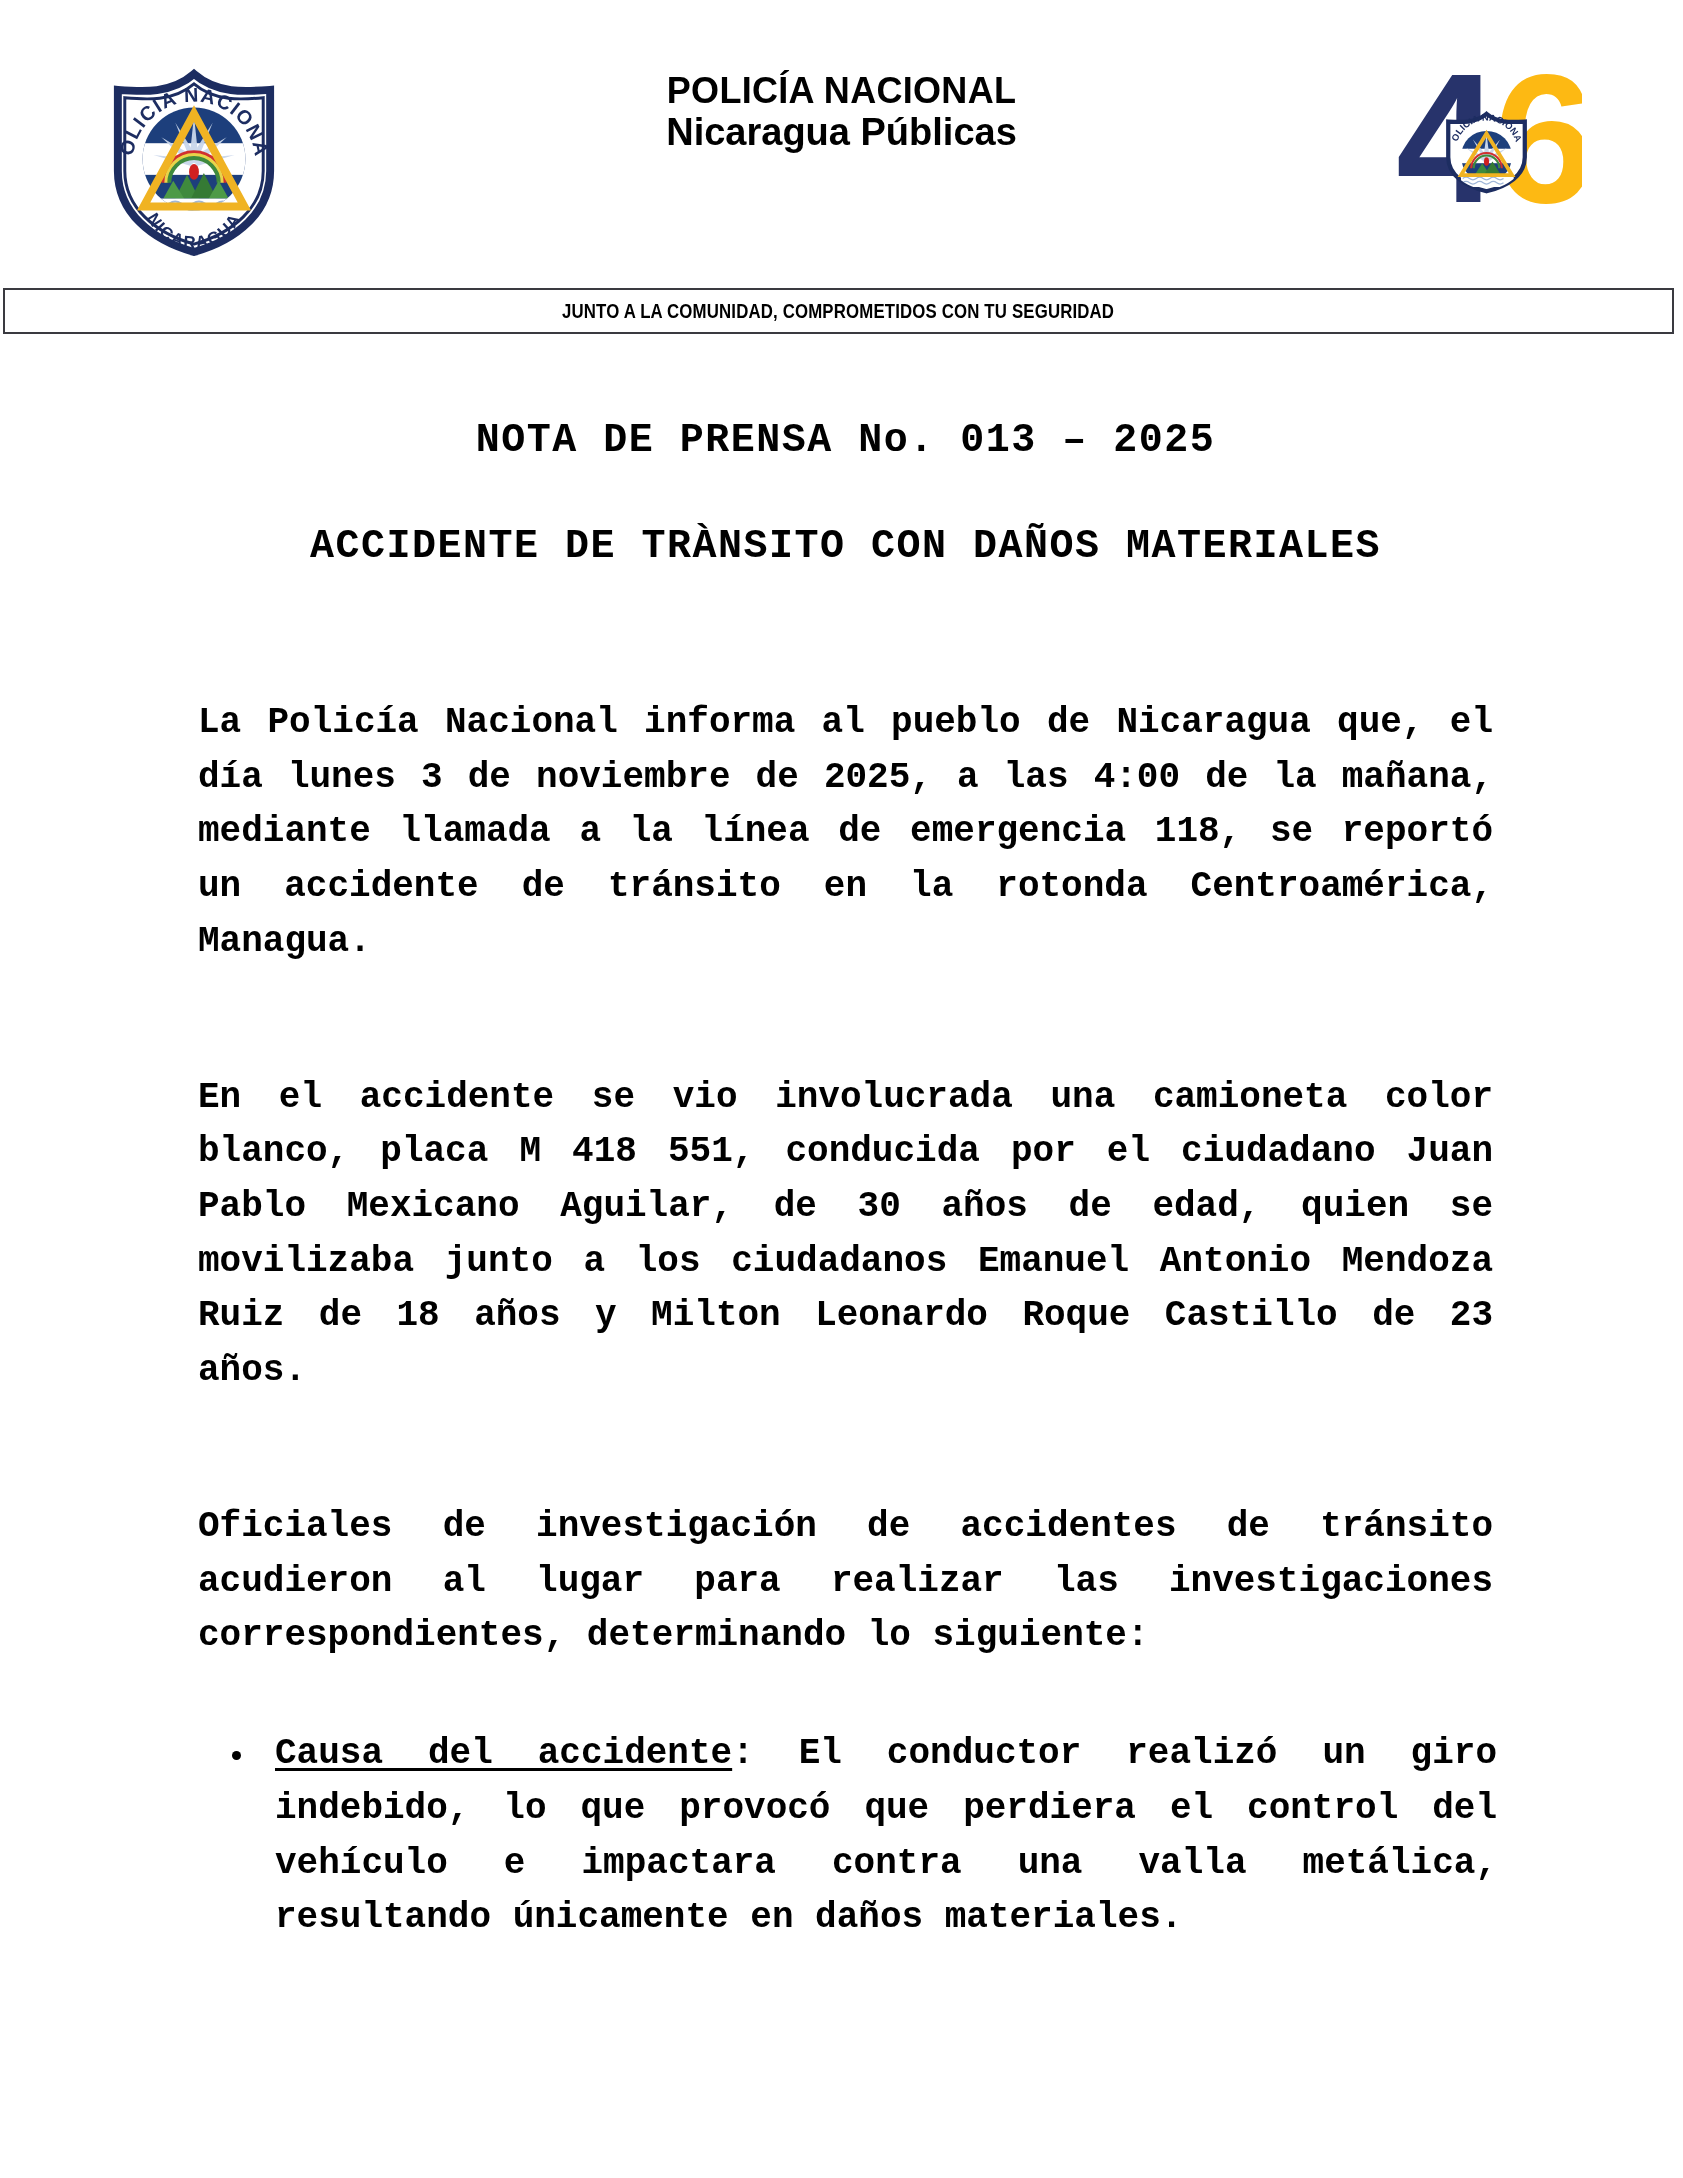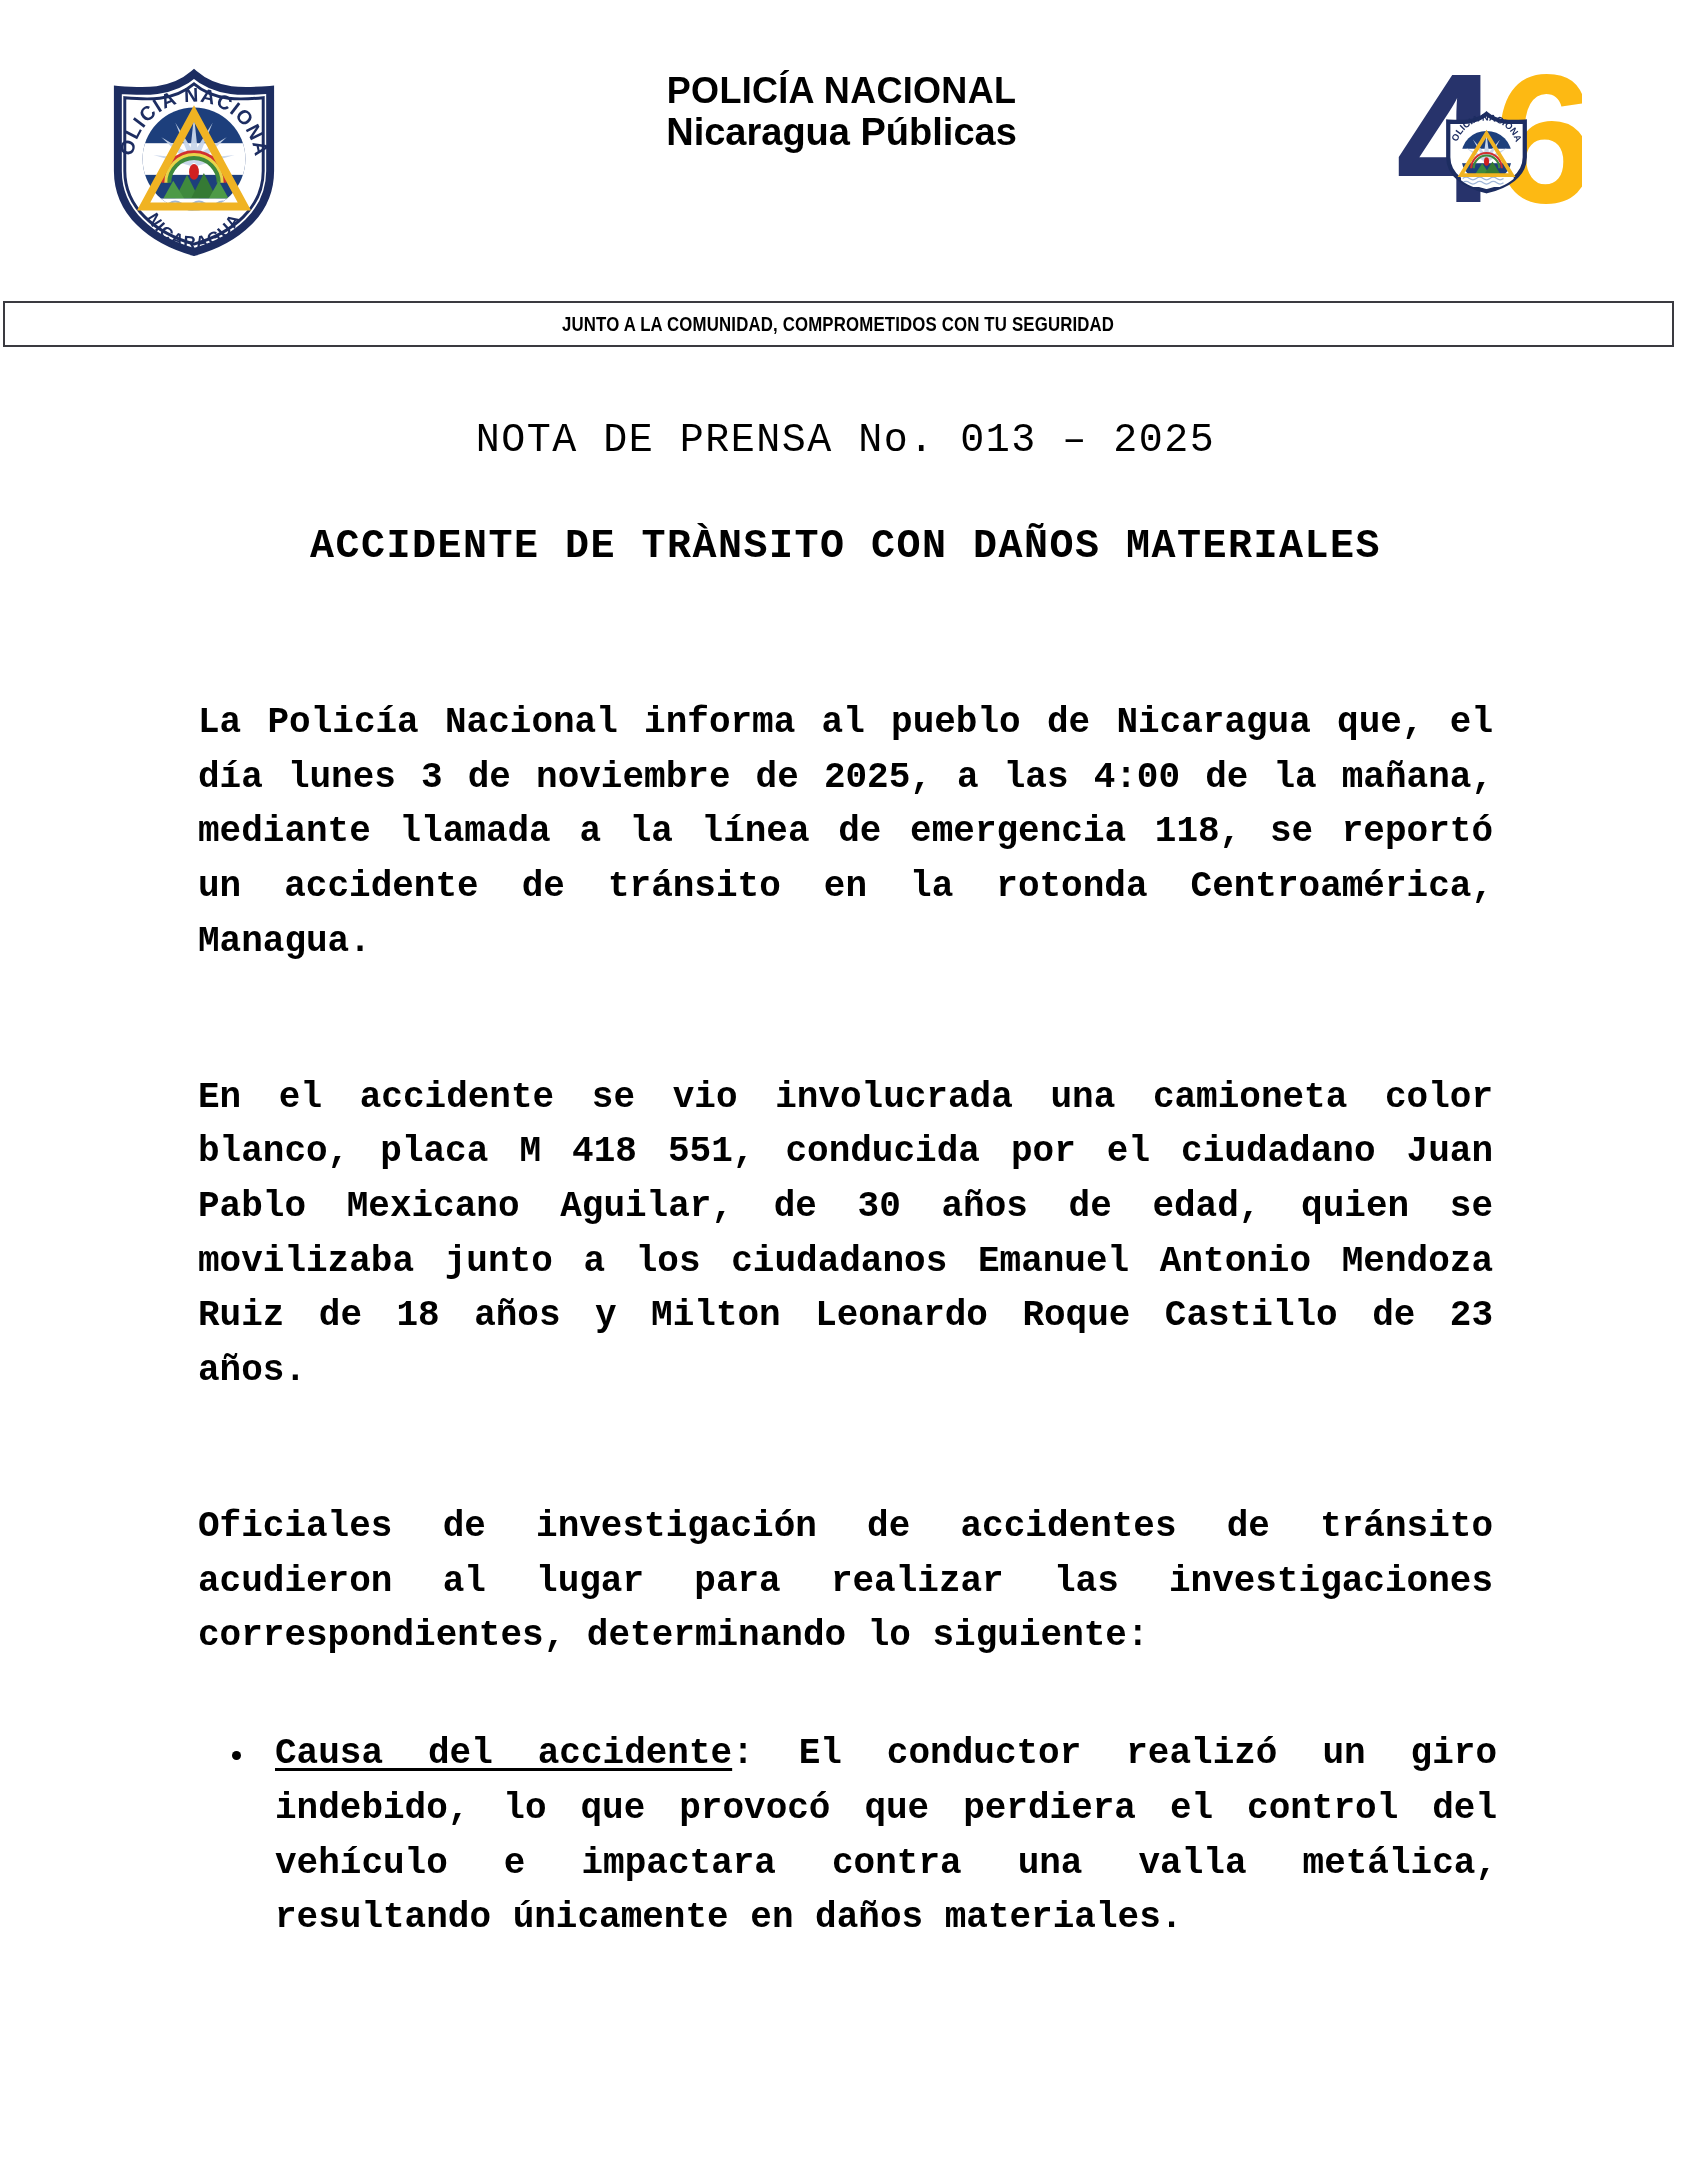--- a/index.html
+++ b/index.html
@@ -68,21 +68,21 @@
     font-family: "Liberation Sans", sans-serif;
     font-size: 38px;
     font-weight: bold;
     line-height: 1.14;
   }
 
   
   .slogan-bar {
     position: absolute;
     left: 3px;
-    top: 301px;
+    top: 288px;
     width: 1671px;
     height: 46px;
     border: 2px solid #3a3a40;
     box-sizing: border-box;
     display: flex;
     align-items: center;
     justify-content: center;
     background: #ffffff;
   }
   .slogan-text {
@@ -101,21 +101,21 @@
     left: 0;
     top: 356px;
     width: 1683px;
     padding: 0 186px 0 194px;
     box-sizing: border-box;
   }
 
   .title-block { margin-top: 61px; }
   .doc-title {
     font-family: "Liberation Mono", monospace;
-    font-weight: normal;
+    font-weight: bold;
     font-size: 40px;
     text-align: center;
     letter-spacing: 1.5px;
     line-height: 1.2;
   }
   .doc-subtitle {
     font-family: "Liberation Mono", monospace;
     font-weight: bold;
     font-size: 40px;
     text-align: center;

